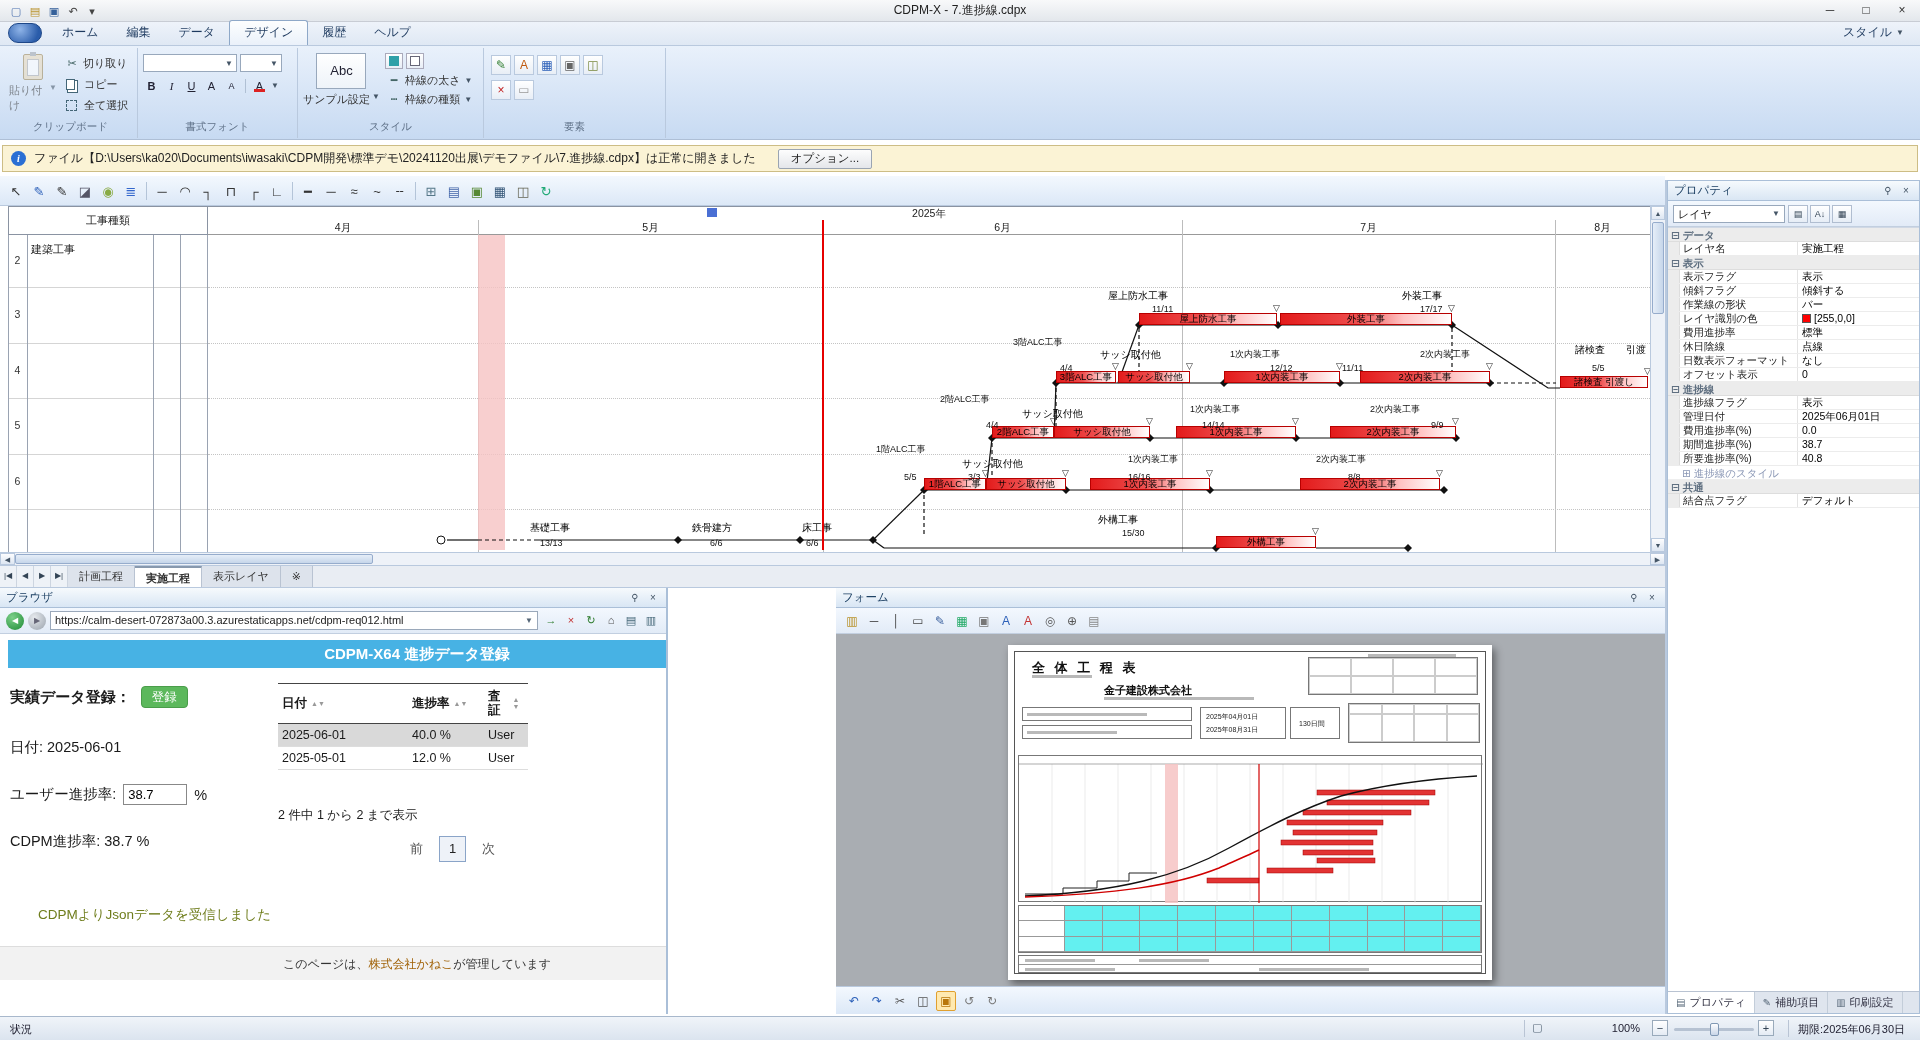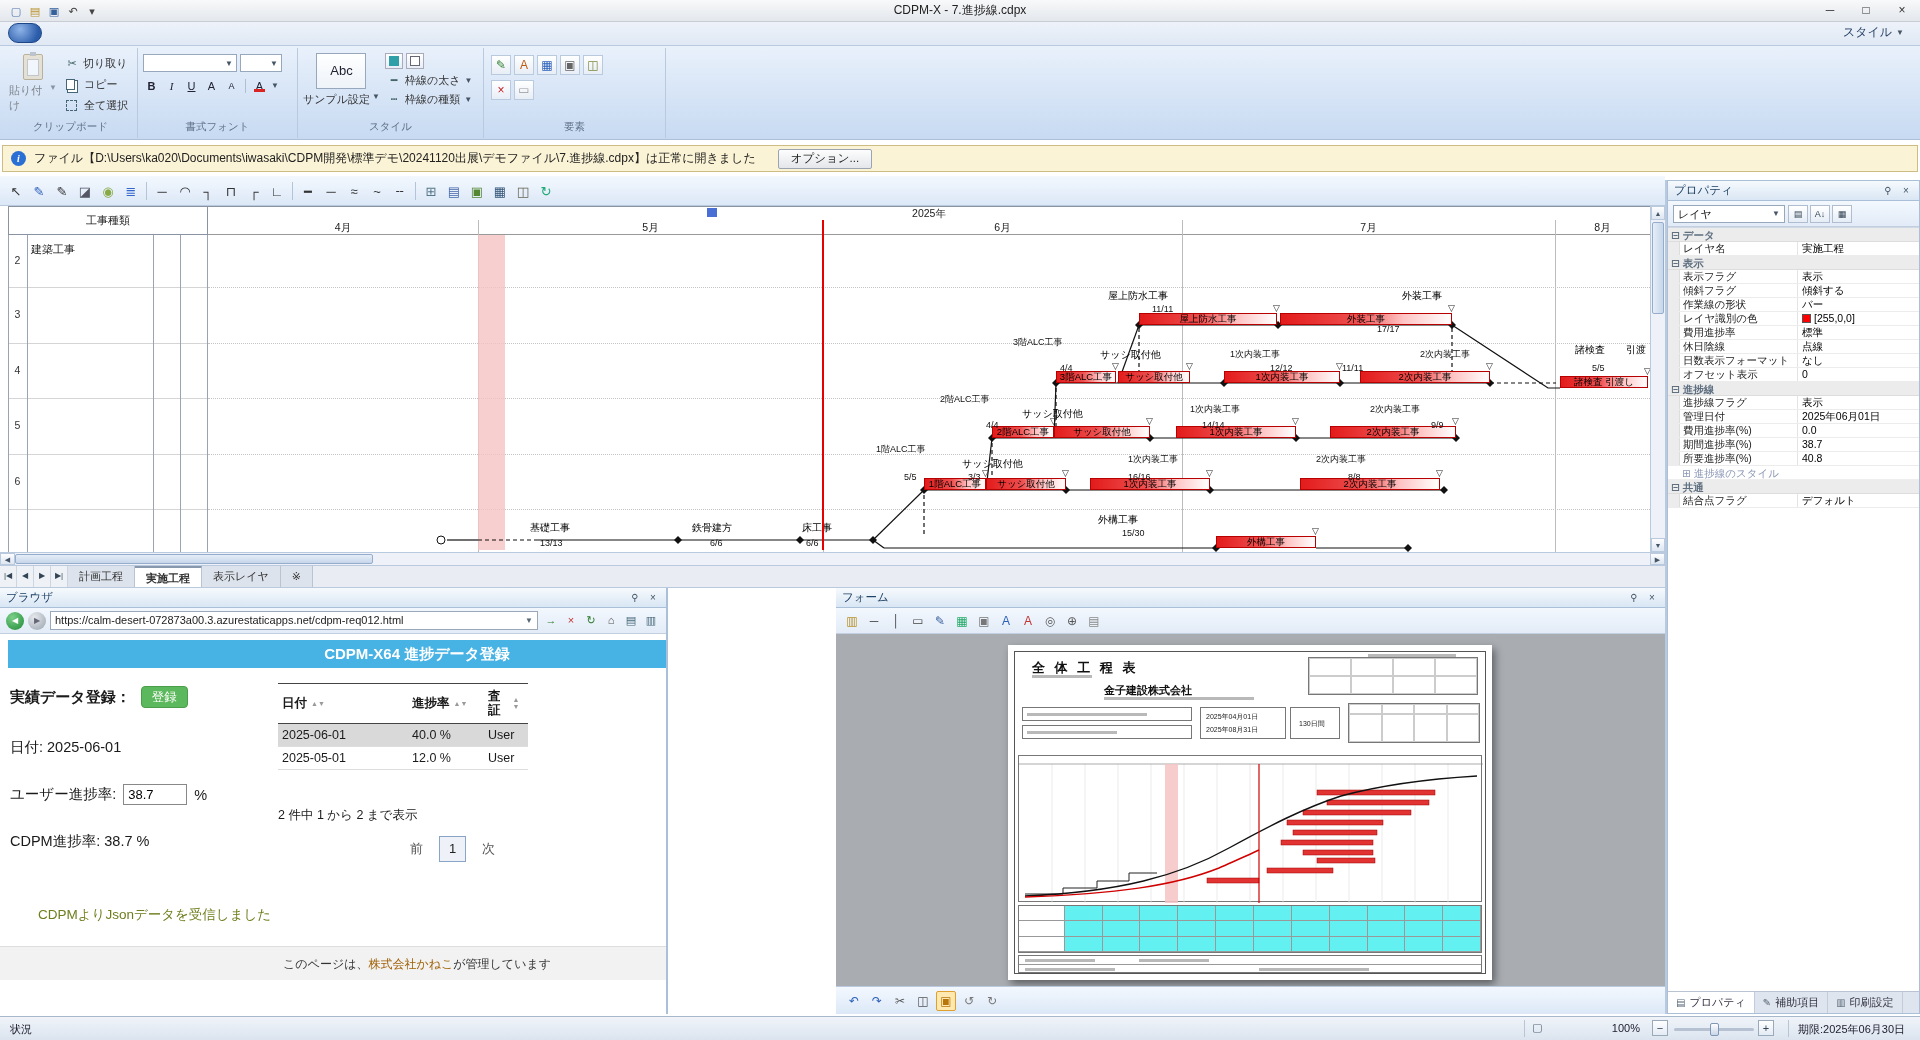--- a/index.html
+++ b/index.html
@@ -218,20 +218,28 @@
     <div class="tb-title">CDPM-X - 7.進捗線.cdpx</div>
     <div class="winbtns">
       <span class="wbtn">─</span>
       <span class="wbtn">□</span>
       <span class="wbtn">×</span>
     </div>
   </div>
 
   <div class="rtabrow">
     <div class="appbtn"></div>
+    <div id="ribbonTabs" style="display:flex;align-items:flex-end;">
+        <div class="rtab">ホーム</div>
+        <div class="rtab">編集</div>
+        <div class="rtab">データ</div>
+        <div class="rtab active">デザイン</div>
+        <div class="rtab">履歴</div>
+        <div class="rtab">ヘルプ</div>
+      </div>
     <div class="stylebtn">
       <span>スタイル</span>
         <span class="caret">▼</span>
     </div>
   </div>
 
   <div class="ribbon">
     <div class="rgroup" style="width:134px">
       <div class="rg-body">
         <div class="paste-btn">
@@ -425,21 +433,21 @@
         <path d="M1274 119 L1278 115 L1282 119 L1278 123 Z" fill="#111"></path>
         <path d="M1448 119 L1452 115 L1456 119 L1452 123 Z" fill="#111"></path>
         <path d="M1212 342 L1216 338 L1220 342 L1216 346 Z" fill="#111"></path>
         <path d="M1404 342 L1408 338 L1412 342 L1408 346 Z" fill="#111"></path>
         <circle cx="441" cy="334" r="4" fill="#fff" stroke="#111"></circle>
       </svg>
     <div id="gOverlay">
         <div class="glabel" style="left: 1108px; top: 84px;">屋上防水工事</div>
         <div class="glabel gfrac" style="left: 1152px; top: 98px;">11/11</div>
         <div class="glabel" style="left: 1402px; top: 84px;">外装工事</div>
-        <div class="glabel gfrac" style="left: 1377px; top: 98px; margin-top: 20px;">17/17</div>
+        <div class="glabel gfrac" style="left: 1420px; top: 98px;">17/17</div>
         <div class="glabel gfrac" style="left: 1013px; top: 131px;">3階ALC工事</div>
         <div class="glabel" style="left: 1100px; top: 143px;">サッシ取付他</div>
         <div class="glabel gfrac" style="left: 1060px; top: 157px;">4/4</div>
         <div class="glabel gfrac" style="left: 1230px; top: 143px;">1次内装工事</div>
         <div class="glabel gfrac" style="left: 1270px; top: 157px;">12/12</div>
         <div class="glabel gfrac" style="left: 1420px; top: 143px;">2次内装工事</div>
         <div class="glabel gfrac" style="left: 1342px; top: 157px;">11/11</div>
         <div class="glabel" style="left: 1575px; top: 138px;">諸検査</div>
         <div class="glabel" style="left: 1626px; top: 138px;">引渡</div>
         <div class="glabel gfrac" style="left: 1592px; top: 157px;">5/5</div>

